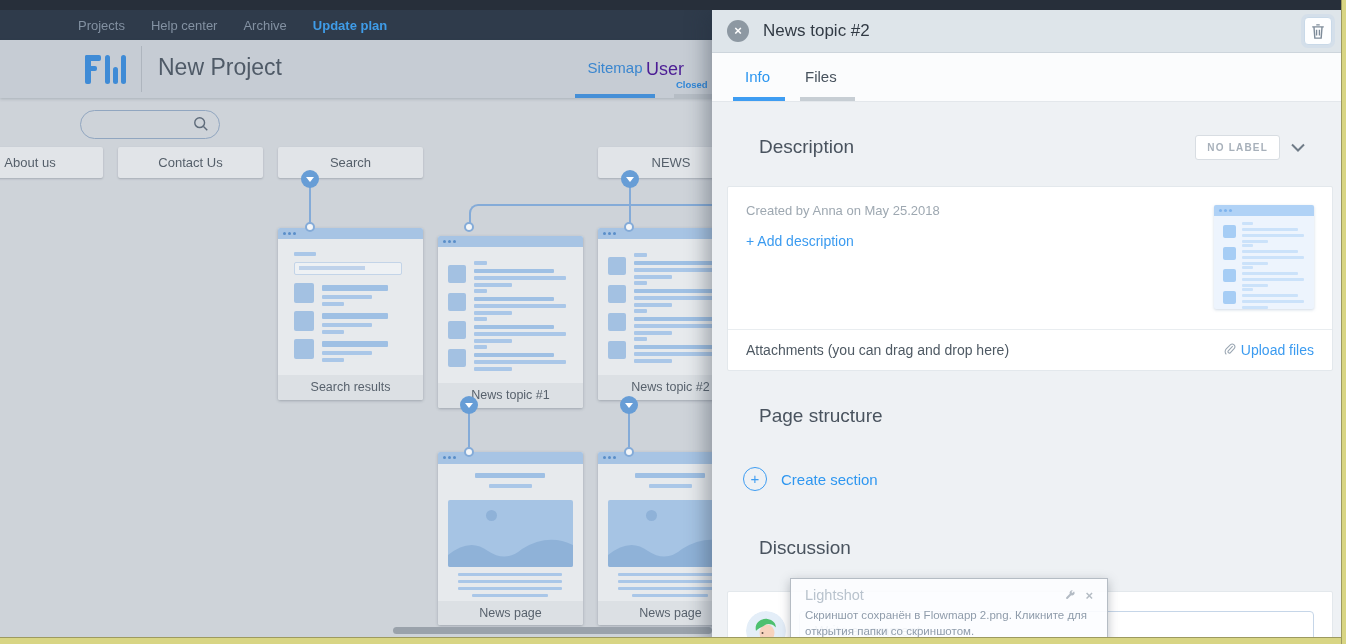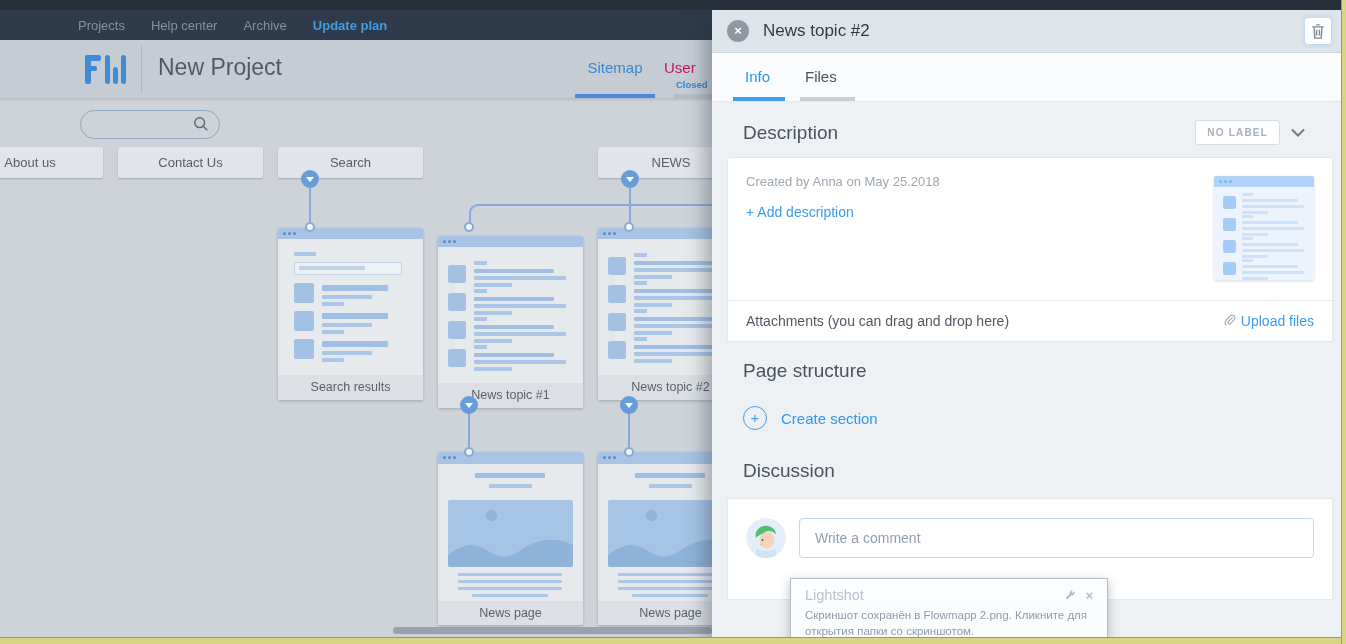--- a/index.html
+++ b/index.html
@@ -20,21 +20,21 @@
   .f-stem{left:0;top:0;width:6px;height:29px;}
   .f-arm1{left:0;top:0;width:16px;height:6px;}
   .f-arm2{left:0;top:11px;width:12px;height:5px;}
   .lg-bar{width:5px;height:29px;background:#3f8bd6;border-radius:2.5px;}
   .lg-bar.short{height:17px;}
   .hdr-divider{position:absolute;left:141px;top:6px;width:1px;height:46px;background:#aeb5be;}
   .project-title{position:absolute;left:158px;top:14px;font-size:23px;color:#4f5a67;}
   .tab-sitemap{position:absolute;left:575px;top:19px;width:80px;text-align:center;
                font-size:15px;color:#3a86cf;cursor:pointer;}
   .tab-sitemap-bar{position:absolute;left:575px;top:54px;width:80px;height:4px;background:#458fd7;}
-  .tab-user{position:absolute;left:664px;top:19px;font-size:15px;color:#be185d;}
+  .tab-user{position:absolute;left:646px;top:19px;font-size:18px;color:#4c1d95;}
   .tab-user-sub{position:absolute;left:676px;top:39px;font-size:9.5px;font-weight:bold;color:#2e86d8;}
   .tab-user-bar{position:absolute;left:674px;top:54px;width:38px;height:4px;background:#b6bdc5;}
   
   .search-pill{position:absolute;left:80px;top:110px;width:140px;height:29px;box-sizing:border-box;
                border:1.5px solid #91a6c0;border-radius:15px;background:transparent;}
   .search-pill svg{position:absolute;right:10px;top:5px;}
   .lvl1-card{position:absolute;top:147px;height:31px;background:#e1e4e8;border-radius:2px;
              box-shadow:0 1px 2px rgba(50,60,75,.25);font-size:13px;color:#555f6a;
              text-align:center;line-height:31px;cursor:pointer;}
   .thumb-card{position:absolute;width:145px;background:#e7eaed;border-radius:2px;
@@ -82,21 +82,21 @@
   .p-trash{position:absolute;right:9px;top:7px;width:28px;height:28px;box-sizing:border-box;
            background:#fdfeff;border:1px solid #c9d9e8;border-radius:4px;display:flex;
            align-items:center;justify-content:center;cursor:pointer;
            box-shadow:0 0 0 3px rgba(190,210,235,.3);}
   .p-tabs{height:48px;background:#fbfcfd;border-bottom:1px solid #e3e7eb;position:relative;font-size:15px;}
   .pt-info{position:absolute;left:33px;top:15px;color:#2b96f0;cursor:pointer;}
   .pt-files{position:absolute;left:93px;top:15px;color:#47525d;cursor:pointer;text-align:center;}
   .pt-bar-blue{position:absolute;left:21px;bottom:0;width:52px;height:4px;background:#3e9df2;}
   .pt-bar-gray{position:absolute;left:88px;bottom:0;width:55px;height:4px;background:#c7ced4;}
   .sec-head{display:flex;align-items:center;margin:18px 36px 0 31px;}
-  .sec-head h2{flex:1;margin:0;font-size:19px;font-weight:normal;color:#49535e;}
+  .sec-head h2{flex:1;margin:16px;font-size:19px;font-weight:normal;color:#49535e;}
   .no-label{background:#fff;border:1px solid #d8dde2;border-radius:3px;padding:6px 11px;
             font-size:10px;font-weight:bold;letter-spacing:1.2px;color:#a7b0ba;cursor:pointer;}
   .chev{margin-left:11px;cursor:pointer;display:flex;align-items:center;}
   .panel-card{margin:12px 8px 0 15px;background:#fff;border:1px solid #e3e8ec;border-radius:2px;}
   .desc-top{position:relative;height:142px;box-sizing:border-box;padding:16px 18px;}
   .created{font-size:13px;color:#9ea8b1;}
   .add-desc{margin-top:15px;font-size:14px;color:#3b9bf0;cursor:pointer;display:inline-block;}
   .mini-thumb{position:absolute;right:18px;top:18px;width:100px;height:104px;background:#edf4fd;
               border-radius:2px;box-shadow:0 1px 3px rgba(120,150,180,.35);overflow:hidden;}
   .mt-head{height:11px;background:#b0d2f6;position:relative;}

